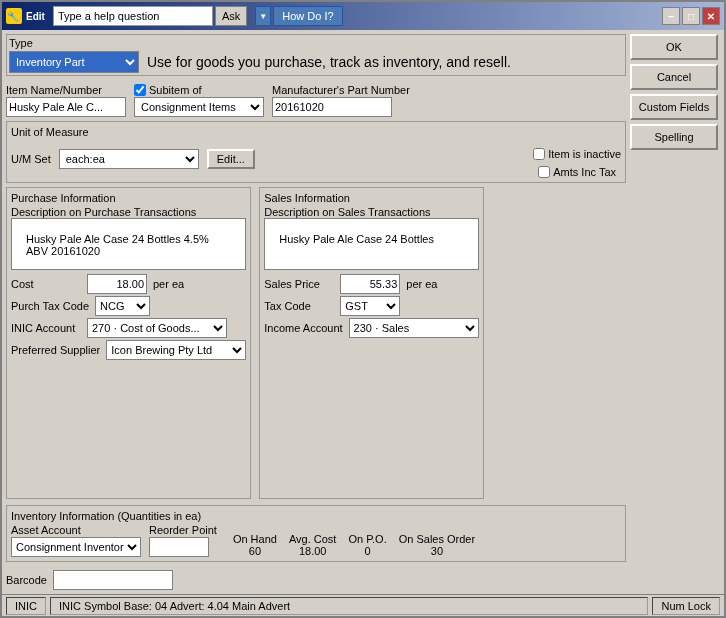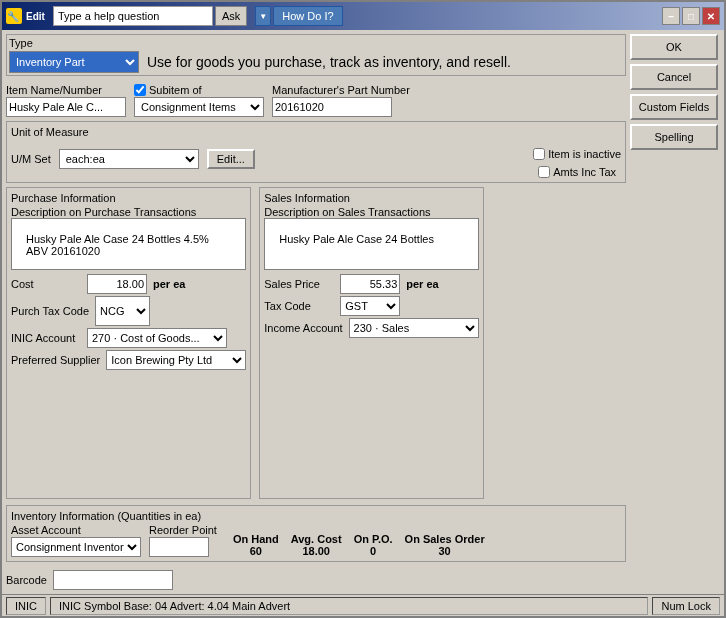--- a/index.html
+++ b/index.html
@@ -250,21 +250,21 @@
     .small-input {
       width: 60px;
       height: 20px;
       border: 1px solid #808080;
       background: white;
       padding: 0 2px;
       font-size: 11px;
       text-align: right;
     }
 
-    .per-label { font-size: 11px; font-weight: bold; }
+    .per-label { font-size: 11px; }
 
     .inventory-section {
       border: 1px solid #999;
       padding: 4px;
       margin-top: 2px;
     }
     .inventory-title { font-size: 11px; }
 
     .barcode-row {
       display: flex;
@@ -278,21 +278,21 @@
       padding: 0 8px;
       background: #d4d0c8;
       border: 2px solid;
       border-color: #ffffff #808080 #808080 #ffffff;
       font-size: 11px;
       cursor: pointer;
     }
 
     .ncg-select {
       width: 55px;
-      height: 30px;
+      height: 20px;
     }
     .cogs-select {
       width: 140px;
       height: 20px;
     }
     .supplier-select {
       width: 140px;
       height: 20px;
     }
     .income-select {
@@ -476,21 +476,21 @@
           <div class="field-group">
             <span class="field-label">Asset Account</span>
             <select class="asset-select">
               <option>Consignment Inventory</option>
             </select>
           </div>
           <div class="field-group">
             <span class="field-label">Reorder Point</span>
             <input type="text" class="text-input" style="width: 60px;">
           </div>
-          <div style="display:flex; gap:12px; align-items:flex-end; margin-left:8px;font-weight:bold;">
+          <div style="display:flex; gap:12px; align-items:flex-end; margin-left:8px;">
             <div style="display:flex;flex-direction:column;align-items:center;">
               <span style="font-size:11px">On Hand</span>
               <span style="font-size:11px">60</span>
             </div>
             <div style="display:flex;flex-direction:column;align-items:center;">
               <span style="font-size:11px">Avg. Cost</span>
               <span style="font-size:11px">18.00</span>
             </div>
             <div style="display:flex;flex-direction:column;align-items:center;">
               <span style="font-size:11px">On P.O.</span>

